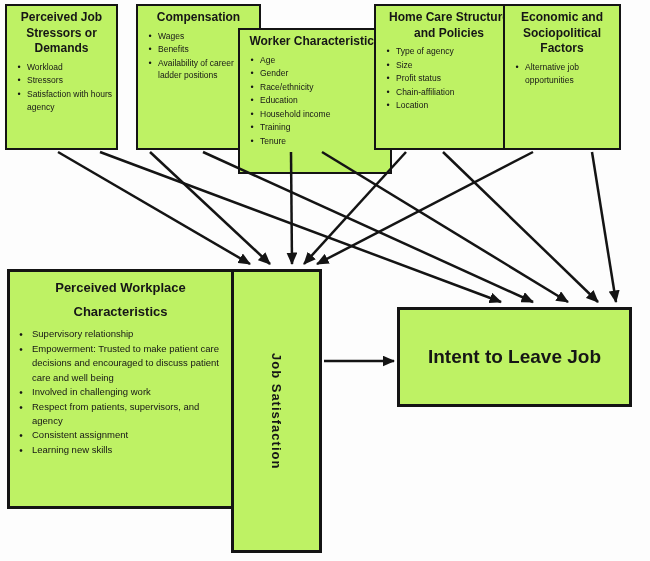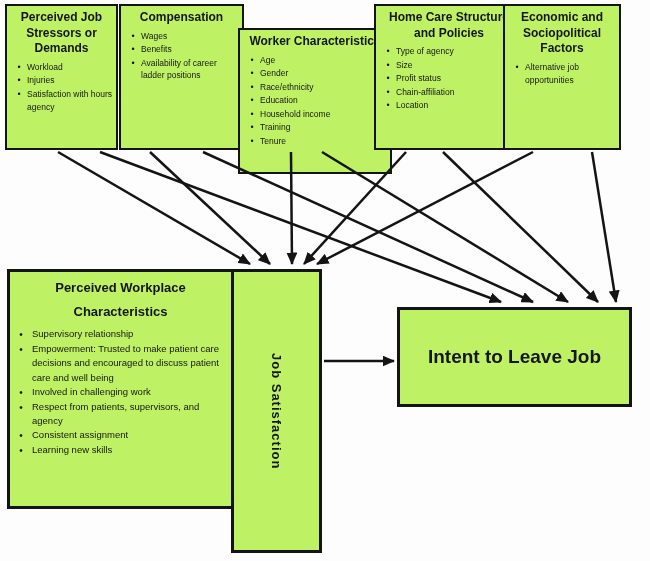--- a/index.html
+++ b/index.html
@@ -15,21 +15,21 @@
     position: absolute;
     background: #bef264;
     border: 2px solid #141414;
     box-sizing: border-box;
   }
   .thick { border-width: 3px; }
 
   
   .tbox { top: 4px; height: 146px; }
   #tbox-0 { left: 5px;   width: 113px; }
-  #tbox-1 { left: 119px; width: 125px; }
+  #tbox-1 { left: 136px; width: 125px; }
   #tbox-2 { left: 238px; width: 154px; margin-top: 24px; }
   #tbox-3 { left: 374px; width: 150px; }
   #tbox-4 { left: 503px; width: 118px; }
 
   .tbox .title {
     font-weight: bold;
     font-size: 12px;
     line-height: 1.3;
     text-align: center;
     padding: 4px 3px 3px 3px;
@@ -90,21 +90,21 @@
 
 <div id="canvas">
 
   <div class="box tbox" id="tbox-0">
     <div class="title">Perceived Job Stressors or Demands</div>
     <div class="blist">
       <div class="bitem">
           <span class="btxt">Workload</span>
         </div>
       <div class="bitem">
-          <span class="btxt">Injuries</span>
+          <span class="btxt">Stressors</span>
         </div>
       <div class="bitem">
           <span class="btxt">Satisfaction with hours agency</span>
         </div>
     </div>
   </div>
 
   <div class="box tbox" id="tbox-1">
     <div class="title">Compensation</div>
     <div class="blist">

